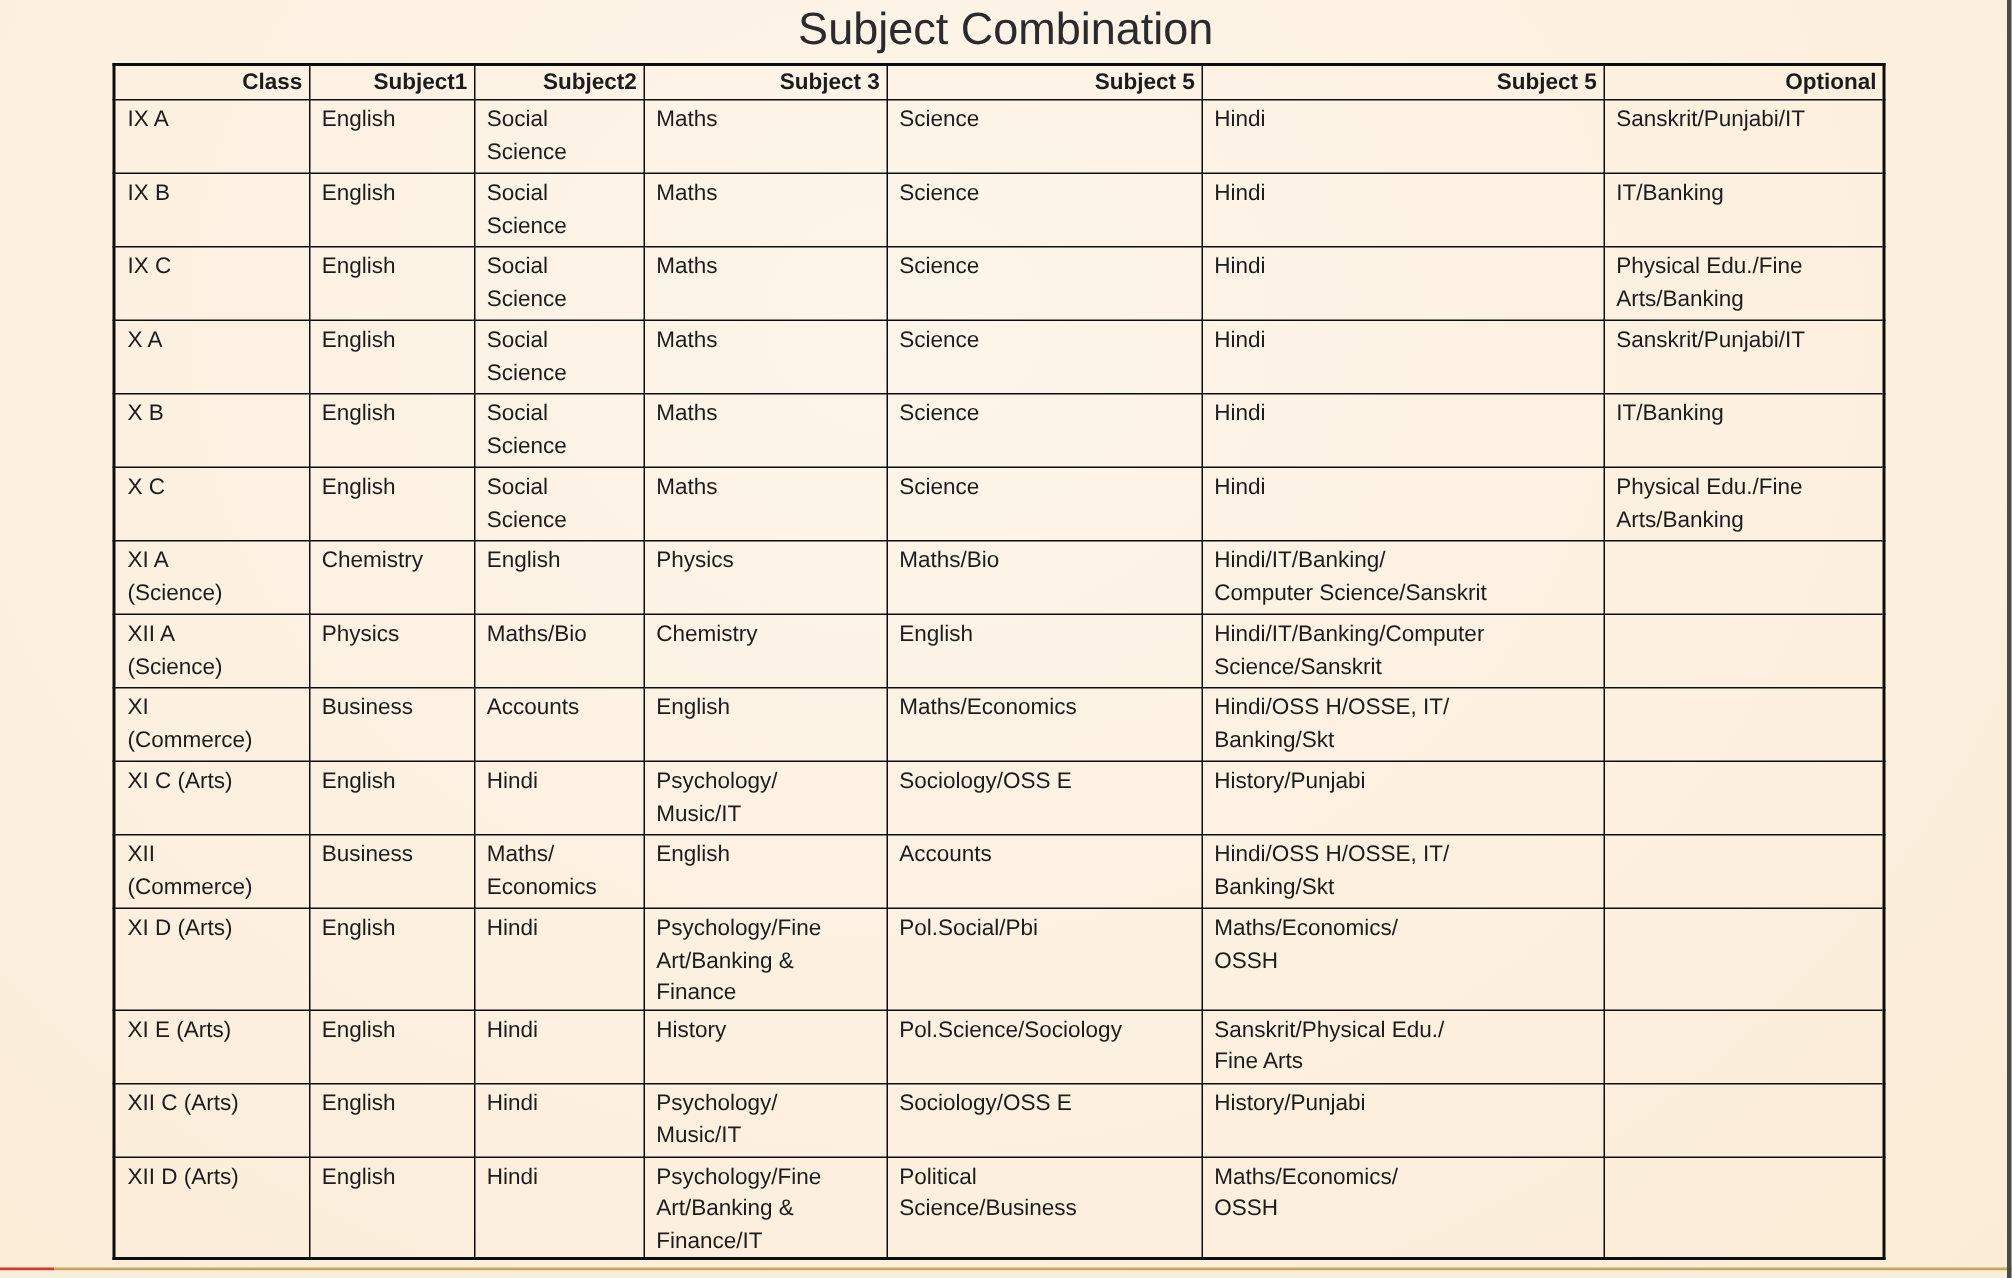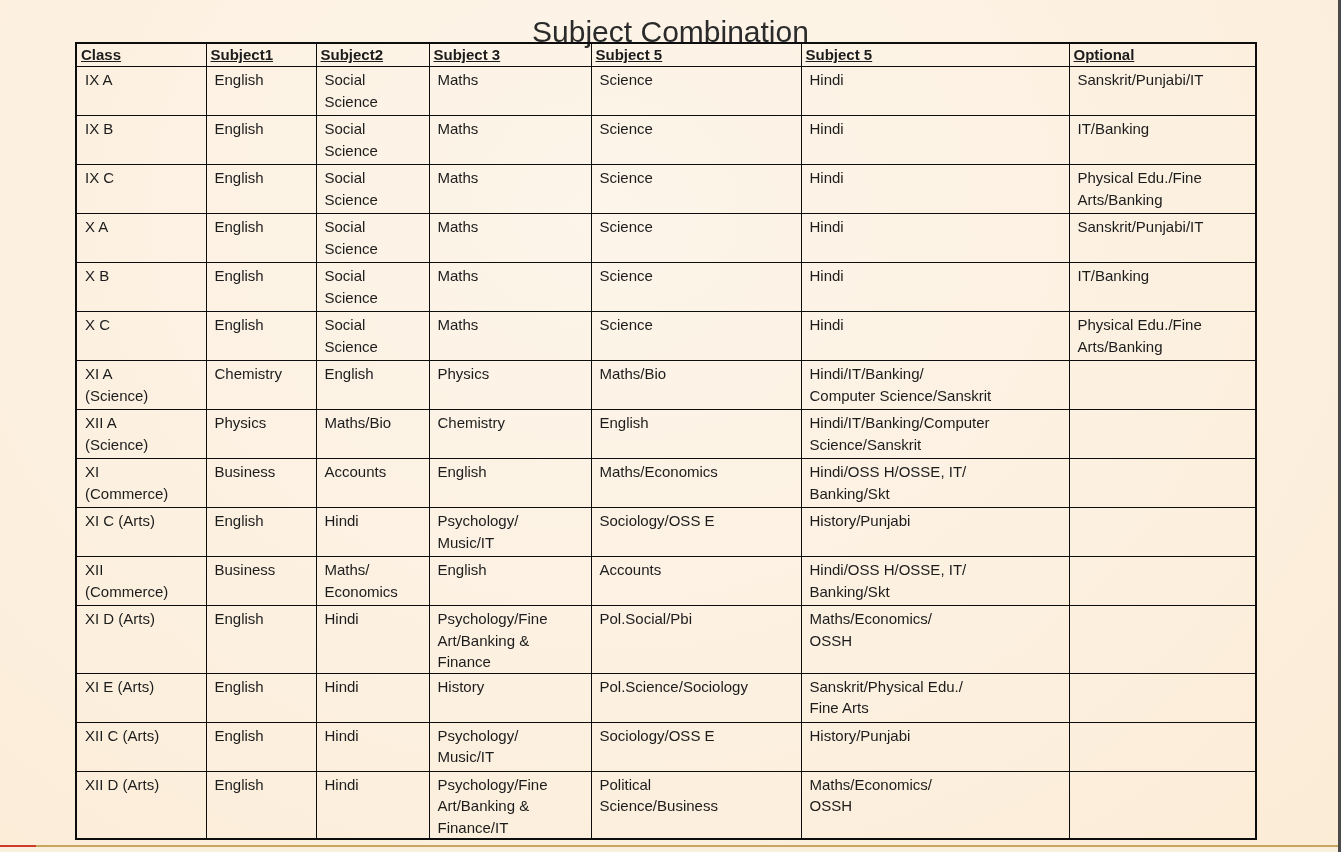--- a/index.html
+++ b/index.html
@@ -14,21 +14,21 @@
   }
   .slide {
     position: relative;
     width: 1341px;
     height: 852px;
     background:
       radial-gradient(ellipse at 45% 25%, #fdf5ea 0%, #fcf0e0 55%, #fbecd6 100%);
   }
   .slide-title {
     margin: 0;
-    padding-top: 12px;
+    padding-top: 0px;
     font-size: 30px;
     line-height: 40px;
     font-weight: 400;
     text-align: center;
     color: #2b2b2b;
     letter-spacing: 0px;
   }
   table.subjects {
     position: absolute;
     left: 75px;
@@ -46,25 +46,24 @@
     overflow: hidden;
   }
   table.subjects {
     border: 2px solid #0d0d0d;
   }
   table.subjects thead tr {
     height: 23px;
   }
   table.subjects th {
     font-weight: 700;
-    text-align: left;
+    text-align: right;
     vertical-align: middle;
     line-height: 22px;
     padding: 0 4px;
-    text-decoration: underline;
   }
   table.subjects tbody tr {
     height: 49px;
   }
   table.subjects td {
     vertical-align: top;
     text-align: left;
     padding: 2px 4px 0 8px;
     line-height: 21.5px;
     white-space: pre-line;

